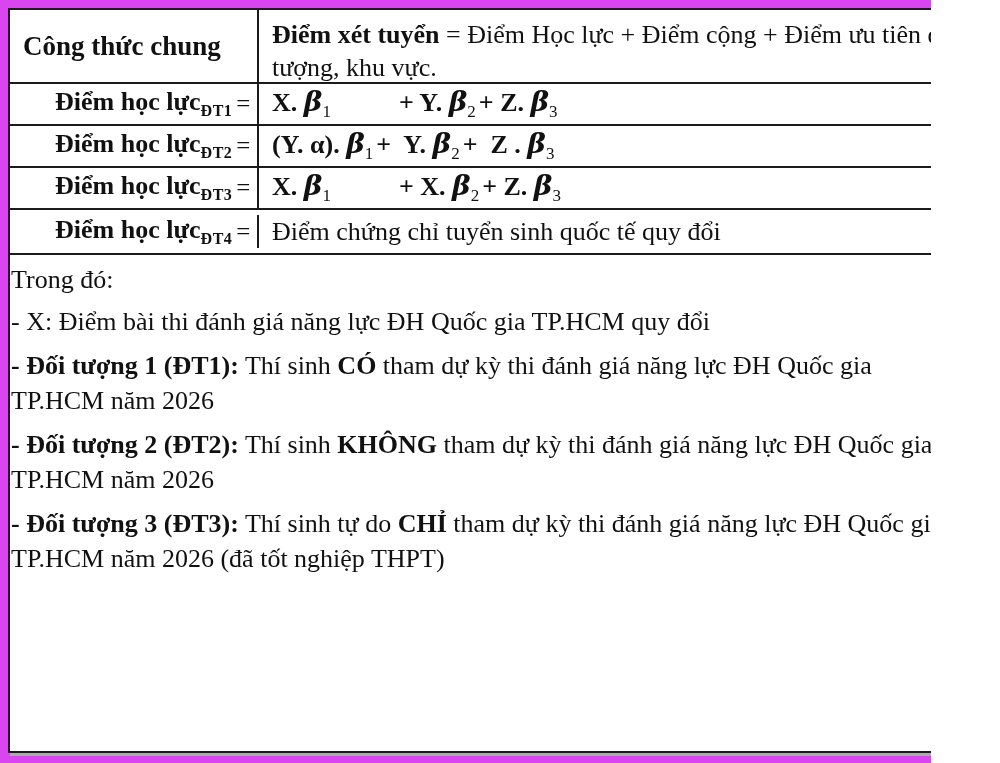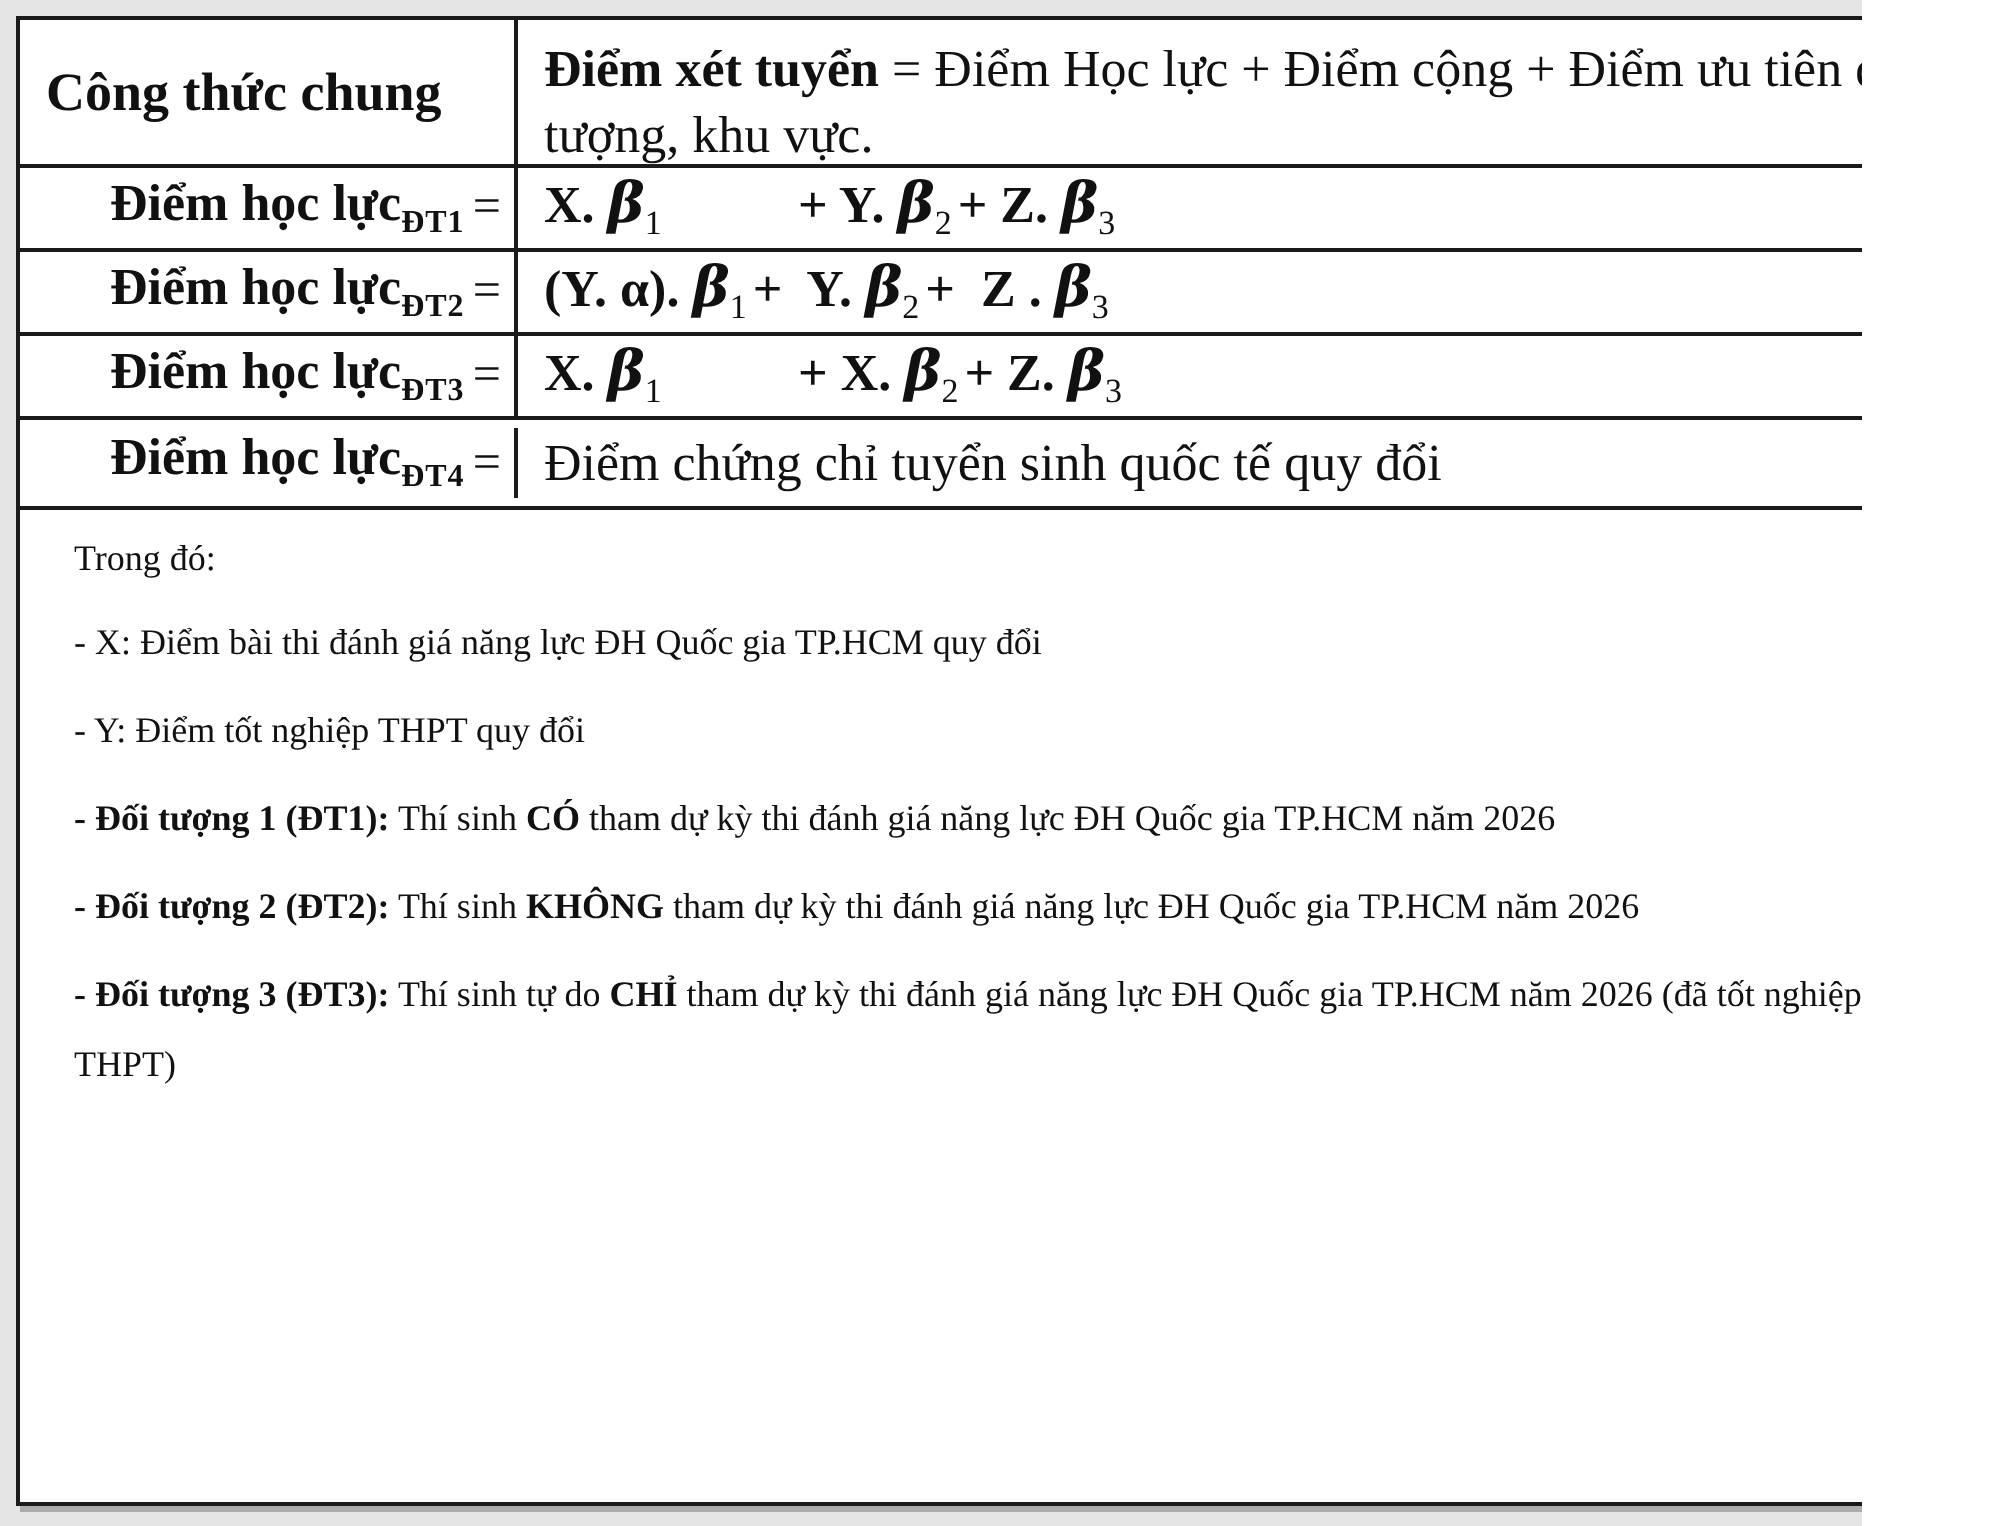--- a/index.html
+++ b/index.html
@@ -1,18 +1,18 @@
 <!DOCTYPE html>
 <html><head>
 <meta charset="utf-8">
 <style>
   html,body{margin:0;padding:0;background:#ffffff;}
   .sheet{
     width:931px;height:763px;position:relative;overflow:hidden;
-    background:#e5e5e5;color:#111;
+    background:#d946ef;color:#111;
     font-family:"Liberation Serif","DejaVu Serif",serif;
   }
   .doc-table{
     position:absolute;left:8px;top:8px;width:980px;height:741px;
     border:2.5px solid #1b1b1b;
     box-shadow:2px 3px 0 #ababab;
     display:flex;flex-direction:column;background:#fff;
   }
   .t-row{display:flex;border-bottom:2px solid #1b1b1b;flex:0 0 auto;}
   .t-row.general{height:72px;}
@@ -30,21 +30,21 @@
   sub.dts{font-weight:bold;font-size:16px;letter-spacing:.5px;}
   .eq{font-size:25px;font-weight:normal;margin-left:4px;white-space:pre;}
   .bold{font-weight:bold;}
   .frm{font-weight:bold;font-size:26px;}
   .term{white-space:pre;}
   .term.gap{margin-right:3px;}
   .term.wide{display:inline-block;min-width:127px;}
   .beta{font-style:italic;font-weight:bold;font-size:28px;font-family:"DejaVu Serif","Liberation Serif",serif;}
   sub.fs{font-size:17px;font-weight:normal;}
   .plain{font-weight:normal;font-size:26px;}
-  .notes{flex:1 1 auto;padding:7px 20px 0 27px;font-size:18px;overflow:hidden;}
+  .notes{flex:1 1 auto;padding:7px 20px 0 1px;font-size:26px;overflow:hidden;}
   .note{margin:0 0 9px 0;line-height:35px;}
   .note.intro{margin-bottom:7px;}
   .note .b{font-weight:bold;}
 </style>
 </head>
 <body>
 
 <div class="sheet">
   <div class="doc-table">
 
@@ -101,21 +101,20 @@
       <div class="cell-r">
         <span class="plain">Điểm chứng chỉ tuyển sinh quốc tế quy đổi</span>
       </div>
     </div>
 
     <div class="notes">
       <div class="note intro">Trong đó:</div>
 
       <div class="note"><span class="b"></span><span>- X: Điểm bài thi đánh giá năng lực ĐH Quốc gia TP.HCM quy đổi</span><span class="b"></span><span></span></div>
 
-      <div class="note"><span class="b"></span><span>- Y: Điểm tốt nghiệp THPT quy đổi</span><span class="b"></span><span></span></div>
 
 
       <div class="note"><span class="b">- Đối tượng 1 (ĐT1):</span><span> Thí sinh </span><span class="b">CÓ</span><span> tham dự kỳ thi đánh giá năng lực ĐH Quốc gia TP.HCM năm 2026</span></div>
 
       <div class="note"><span class="b">- Đối tượng 2 (ĐT2):</span><span> Thí sinh </span><span class="b">KHÔNG</span><span> tham dự kỳ thi đánh giá năng lực ĐH Quốc gia TP.HCM năm 2026</span></div>
 
       <div class="note"><span class="b">- Đối tượng 3 (ĐT3):</span><span> Thí sinh tự do </span><span class="b">CHỈ</span><span> tham dự kỳ thi đánh giá năng lực ĐH Quốc gia TP.HCM năm 2026 (đã tốt nghiệp THPT)</span></div>
 
     </div>
 

